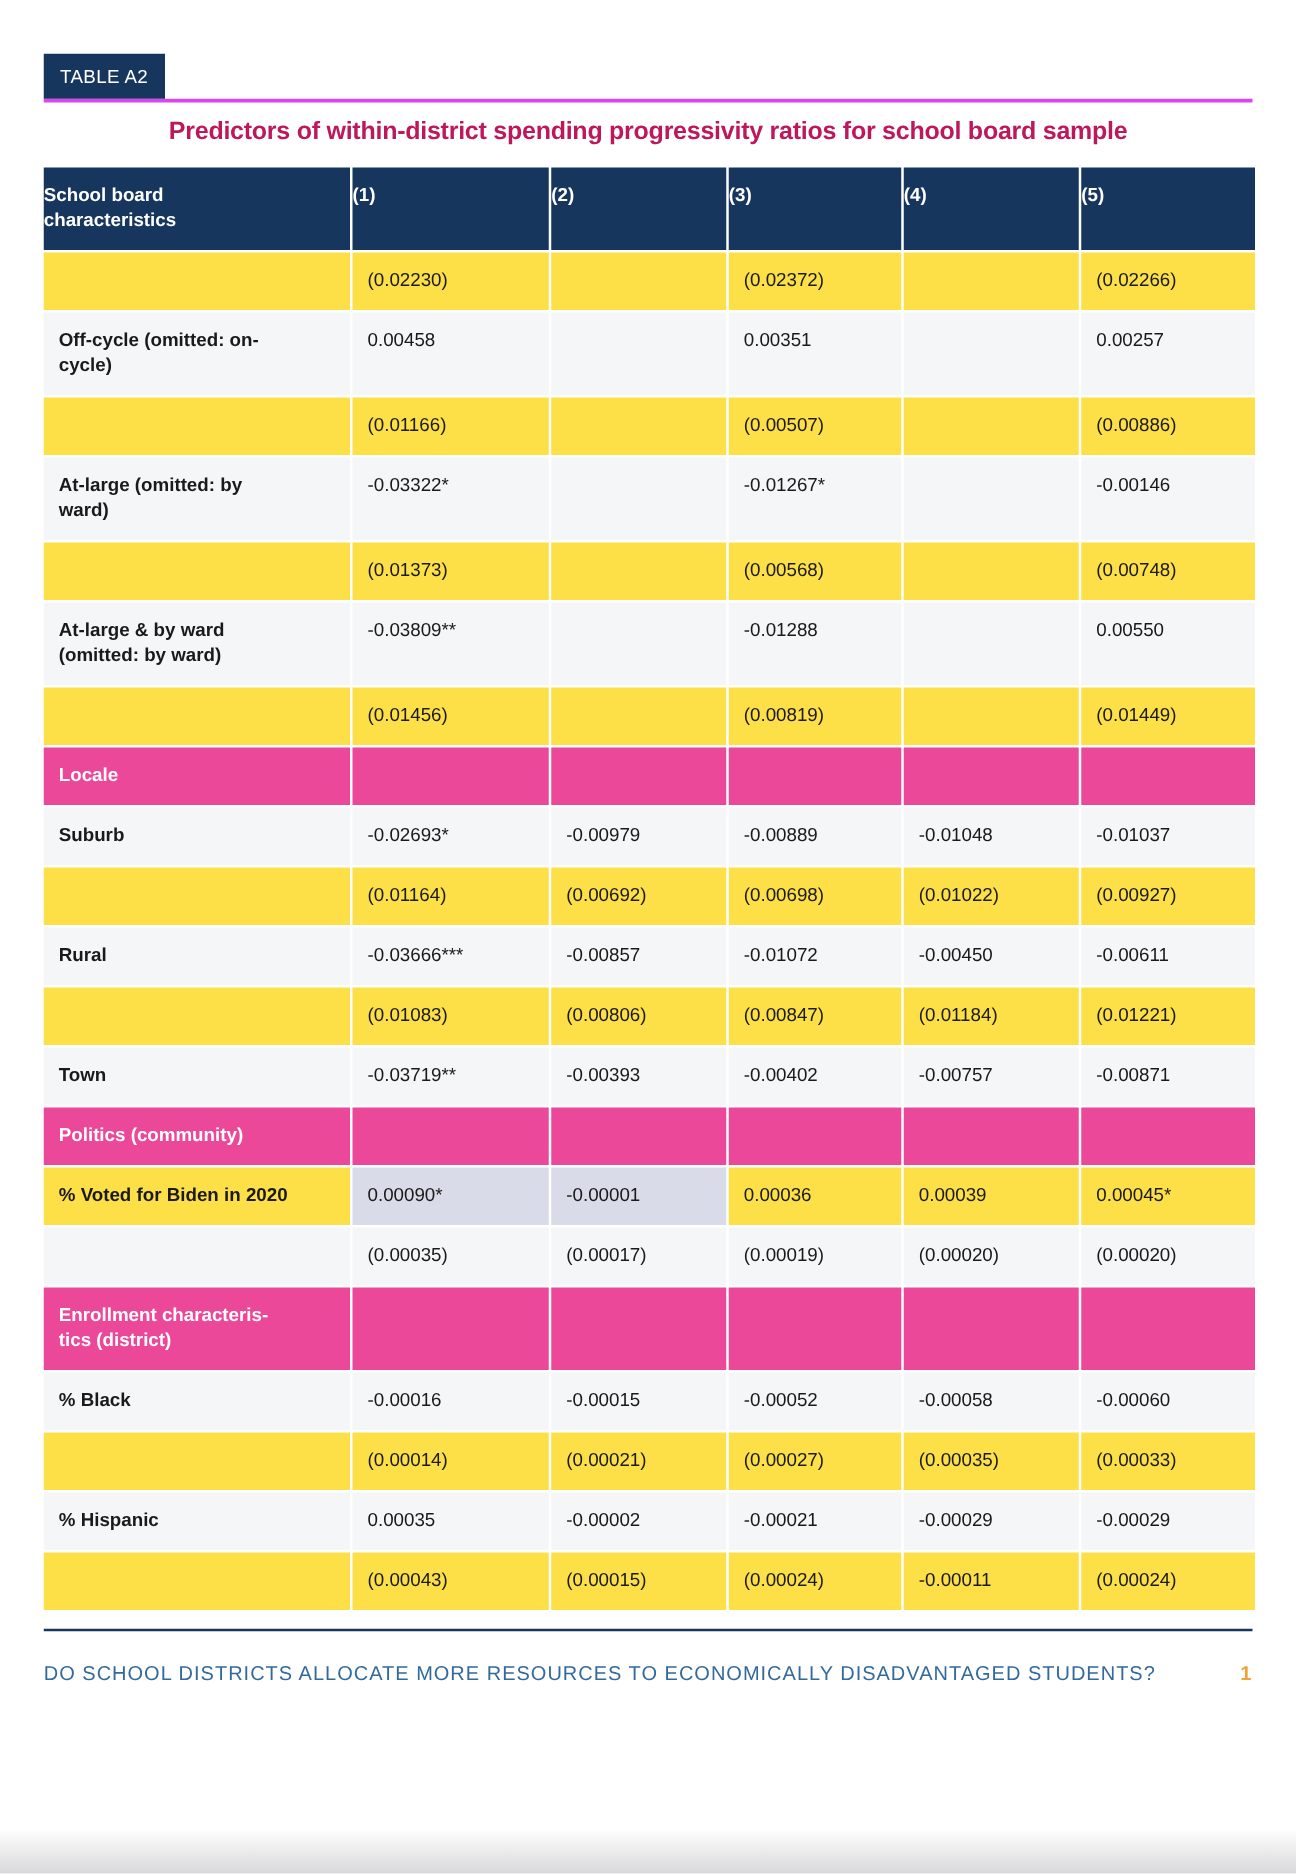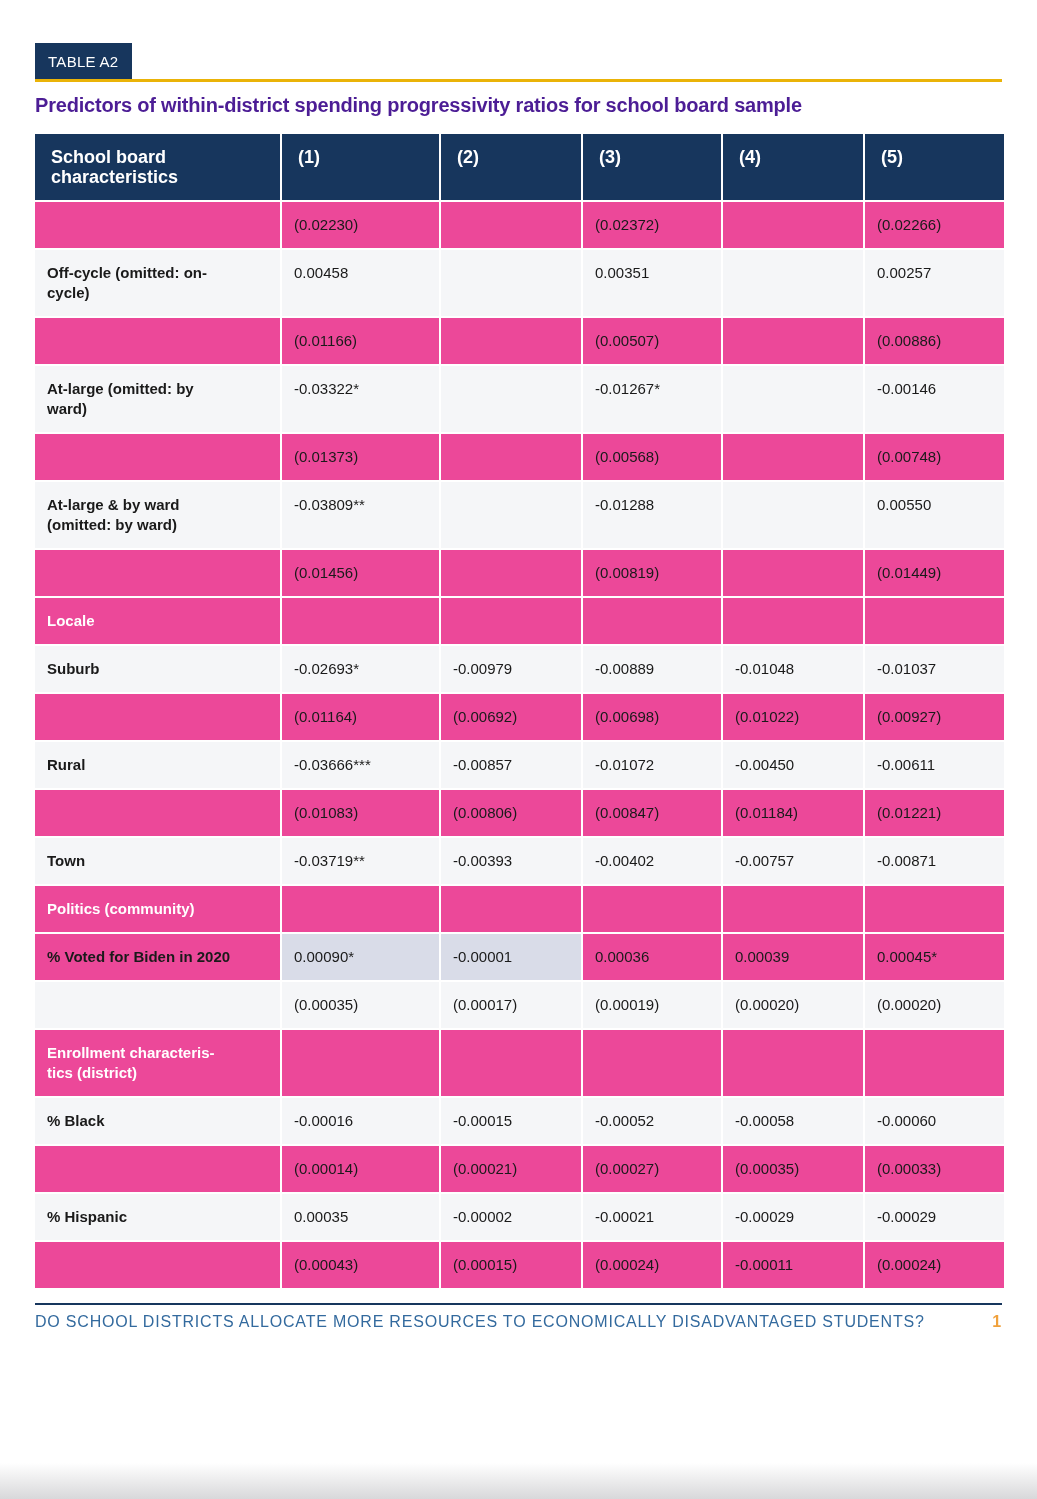--- a/index.html
+++ b/index.html
@@ -11,91 +11,92 @@
     width: 1037px;
     height: 1499px;
     background: #ffffff;
     overflow: hidden;
   }
   .content { padding: 0 35px; }
 
   
   .badge-row {
     margin-top: 43px;
-    border-bottom: 3px solid #eab308;
+    border-bottom: 3px solid #d946ef;
     line-height: 0;
   }
   .badge {
     display: inline-block;
     background: #17365d;
     color: #ffffff;
     font-size: 15px;
     line-height: 19px;
     padding: 9px 13px 8px 13px;
     letter-spacing: 0.3px;
   }
 
   .title {
-    color: #4c1d95;
+    color: #be185d;
     font-size: 20px;
     line-height: 24px;
     font-weight: bold;
     margin: 11px 0 15px 0;
     letter-spacing: -0.2px;
+    text-align: center;
   }
 
   
   table.reg {
     border-collapse: separate;
     border-spacing: 2px;
     table-layout: fixed;
     width: 971px;
     margin: 0 -2px;
   }
   table.reg th, table.reg td {
     text-align: left;
     vertical-align: top;
     white-space: pre-line;
     overflow: hidden;
   }
   table.reg th {
     background: #17365d;
     color: #ffffff;
-    font-size: 18px;
+    font-size: 15px;
     line-height: 20px;
     font-weight: bold;
-    padding: 13px 16px;
+    padding: 13px 0;
     height: 56px;
   }
   table.reg td {
     font-size: 15px;
     line-height: 20px;
     color: #1a1a1a;
     padding: 13px 12px;
   }
   td.label { font-weight: bold; }
   tr.light td { background: #f5f6f8; }
-  tr.gray td  { background: #ec4899; }
+  tr.gray td  { background: #fde047; }
   tr.section td {
     background: #ec4899;
     color: #ffffff;
     font-weight: bold;
   }
   td.hl { background: #d9dce8 !important; }
 
   
   .footer-rule {
     border-top: 2px solid #17365d;
     margin-top: 13px;
   }
   .footer {
     display: flex;
     justify-content: space-between;
     align-items: baseline;
-    margin-top: 8px;
+    margin-top: 26px;
     color: #336a9e;
     font-size: 16px;
     letter-spacing: 0.8px;
   }
   .page-num {
     color: #f0a13c;
     font-weight: bold;
     font-size: 16px;
   }
   .bottom-edge {

